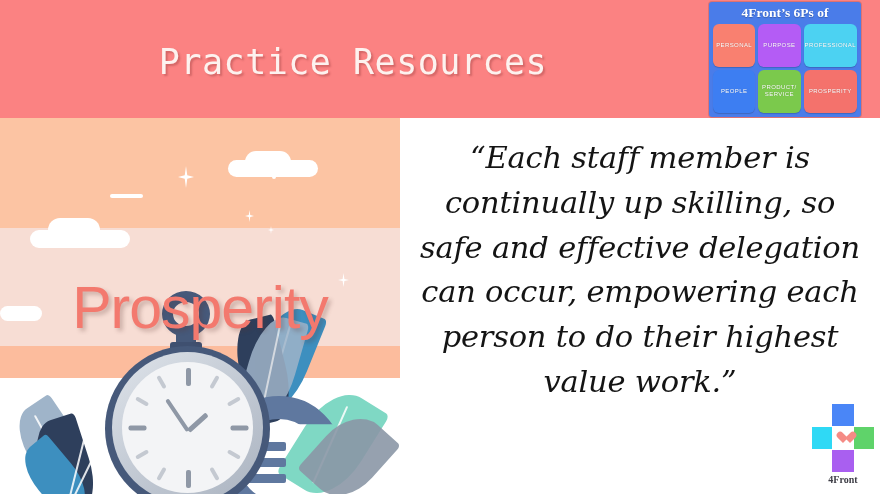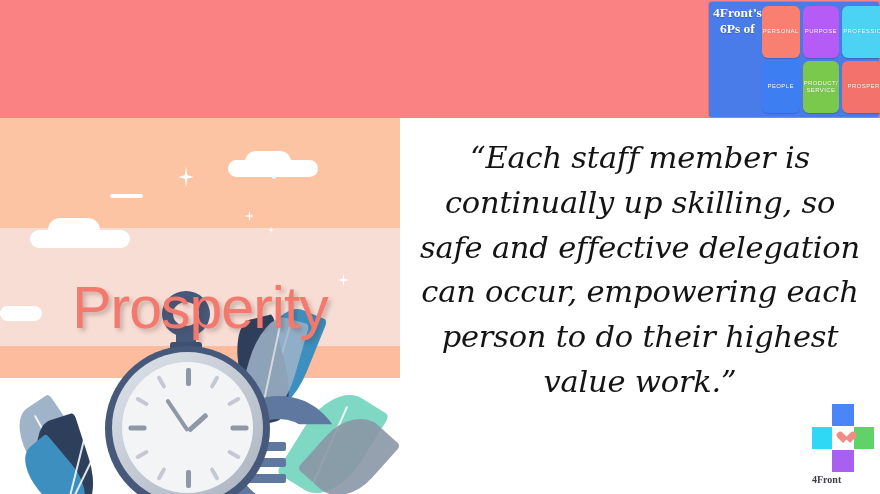--- a/index.html
+++ b/index.html
@@ -21,25 +21,25 @@
     position:absolute; left:0; top:6px; width:706px; height:112px;
     display:flex; flex-direction:column; align-items:center; justify-content:center;
     font-family:"DejaVu Sans Mono","Liberation Mono",monospace;
     font-size:35px; line-height:1.38; color:#fdf2ef; letter-spacing:0.5px;
     text-shadow:2px 2px 2px rgba(120,40,40,0.30);
     white-space:nowrap;
   }
 
   
   .sixps-panel {
-    position:absolute; left:709px; top:2px; width:170px; height:115px;
+    position:absolute; left:709px; top:2px; width:152px; height:115px;
     background:#4a7ce9; border-radius:3px;
     box-shadow:0 0 0 1px rgba(0,0,0,0.12);
     padding:3px 4px 4px 4px;
-    display:flex; flex-direction:row;
+    display:flex; flex-direction:column;
   }
   .sixps-title {
     text-align:center; color:#ffffff;
     font-family:"Liberation Serif","DejaVu Serif",serif;
     font-weight:bold; font-size:13.5px; line-height:1.18;
     text-shadow:0 1px 1px rgba(0,0,0,0.25);
     padding-bottom:2px;
   }
   .sixps-grid {
     flex:1; display:grid; grid-template-columns:repeat(3,1fr);
@@ -157,32 +157,33 @@
   .heart {
     position:relative; width:13px; height:12px;
   }
   .heart:before, .heart:after {
     content:""; position:absolute; width:7px; height:11px;
     background:#f58b85; border-radius:7px 7px 0 0; top:0;
   }
   .heart:before { left:6px; transform:rotate(-45deg); transform-origin:0 100%; }
   .heart:after  { left:6px; transform:rotate(45deg);  transform-origin:100% 100%; }
   .logo-label {
-    position:absolute; left:0; top:70px; width:62px; text-align:left;
+    position:absolute; left:0; top:70px; width:62px; text-align:center;
     font-family:"Liberation Serif","DejaVu Serif",serif;
     font-weight:bold; font-size:10px; color:#3e3e46;
   }
 </style>
 </head>
 <body>
 
 <div class="slide">
 
   <div class="header-band" style="background: rgb(251, 130, 130);"></div>
   <div class="header-title" style="color: rgb(253, 242, 239);">
+    <div>Practice Resources</div>
   </div>
 
   <div class="sixps-panel" style="background: rgb(74, 124, 233);">
     <div class="sixps-title">
       <div>4Front’s 6Ps of</div>
     </div>
     <div class="sixps-grid">
       <div class="p-tile" style="background: rgb(249, 128, 112);">PERSONAL</div>
       <div class="p-tile" style="background: rgb(180, 92, 245);">PURPOSE</div>
       <div class="p-tile" style="background: rgb(76, 210, 242);">PROFESSIONAL</div>

